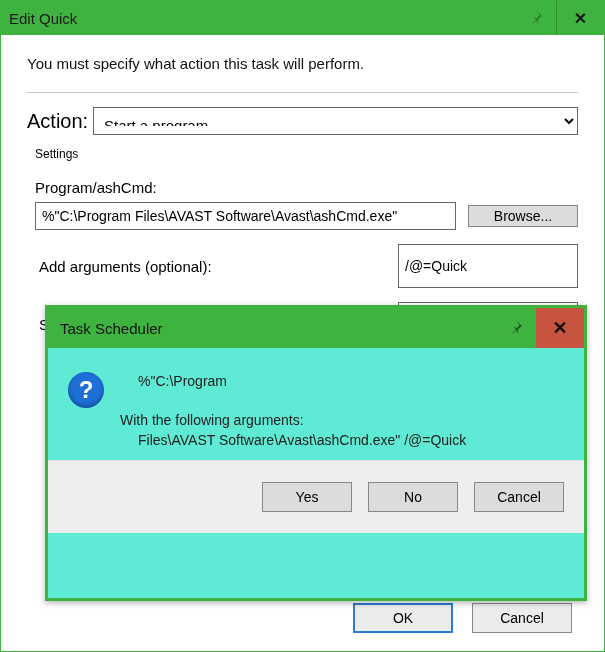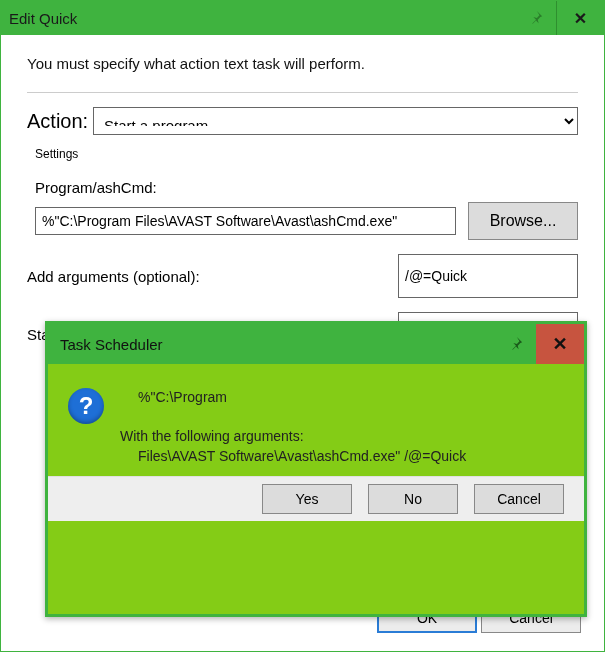--- a/index.html
+++ b/index.html
@@ -78,58 +78,58 @@
   .field-label { font-size: 15px; margin-bottom: 6px; display: block; }
   .program-row { display: flex; gap: 12px; align-items: center; }
   .program-input {
     flex: 1;
     height: 28px;
     border: 1px solid #666;
     padding: 2px 6px;
     font-size: 14px;
   }
   .browse-btn {
-    width: 110px; height: 38px;
+    width: 110px; height: 22px;
     background: #dcdcdc;
     border: 1px solid #888;
-    font-size: 16px;
+    font-size: 14px;
   }
   .two-col {
     display: flex;
     align-items: center;
     justify-content: space-between;
-    margin-left: 0;
+    margin-left: 12px;
     margin-bottom: 14px;
   }
   .two-col .lbl { font-size: 15px; }
   .two-col input {
     width: 180px; height: 44px;
     border: 1px solid #666;
     padding: 2px 6px;
     font-size: 14px;
   }
   .footer-btns {
     position: absolute;
-    right: 23px; bottom: 18px;
-    display: flex; gap: 4px;
+    right: 32px; bottom: 18px;
+    display: flex; gap: 19px;
   }
   .footer-btns button {
     width: 100px; height: 30px;
     background: #ececec;
     border: 1px solid #888;
     font-size: 14px;
   }
   .footer-btns .ok { border: 2px solid #2a7cd6; }
 
   
   .ts-modal {
     position: absolute;
-    left: 44px; top: 320px;
+    left: 44px; top: 304px;
     width: 542px; height: 296px;
-    background: #84cc16;
+    background: #5eead4;
     border: 3px solid #3fb33f;
     box-shadow: 0 2px 6px rgba(0,0,0,0.3);
   }
   .ts-titlebar {
     height: 40px;
     background: #3fb33f;
     display: flex;
     align-items: center;
     padding-left: 12px;
     font-size: 15px;
@@ -161,21 +161,21 @@
     font-size: 24px;
     font-weight: bold;
     display: flex; align-items: center; justify-content: center;
     flex-shrink: 0;
     box-shadow: inset 0 -2px 4px rgba(0,0,0,0.3);
   }
   .ts-text { line-height: 1.4; }
   .ts-text .indent { margin-left: 18px; }
   .ts-sep { height: 1px; background: #e0e0e0; margin: 0; }
   .ts-footer {
-    height: 44px;
+    height: 72px;
     background: #eeeeee;
     display: flex;
     align-items: center;
     justify-content: flex-end;
     gap: 16px;
     padding-right: 20px;
   }
   .ts-footer button {
     width: 90px; height: 30px;
     background: #dcdcdc;
@@ -193,21 +193,21 @@
     <span class="spacer"></span>
     <span class="pin">
       <svg class="pin-svg" viewBox="0 0 16 16">
           <path fill="currentColor" d="M9 1l6 6-2 1-3 3 1 4-3-3-4 4 0-1 4-4-3-3 4 1 3-3z"></path>
         </svg>
     </span>
     <span class="close">✕</span>
   </div>
 
   <div class="ea-body">
-    <div class="instr">You must specify what action text task will perform.</div>
+    <div class="instr">You must specify what action this task will perform.</div>
     <hr class="hr">
 
     <div class="row-action">
       <label>Action:</label>
       <select class="action-select">
         <option>Start a program</option>
       </select>
     </div>
 
     <div class="settings-header">Settings</div>

